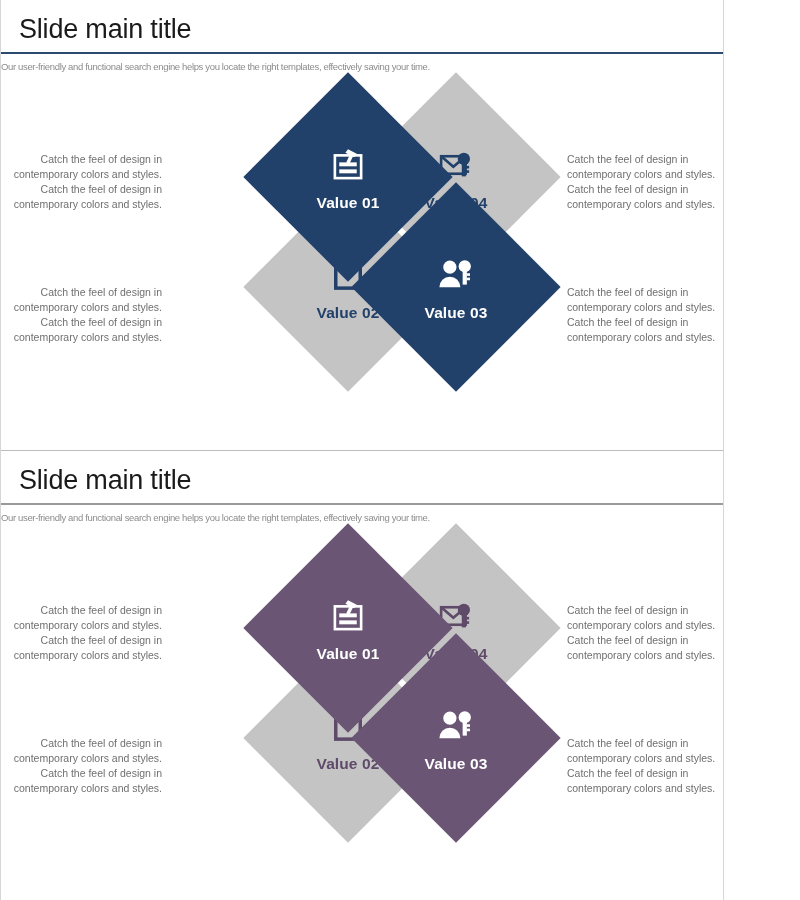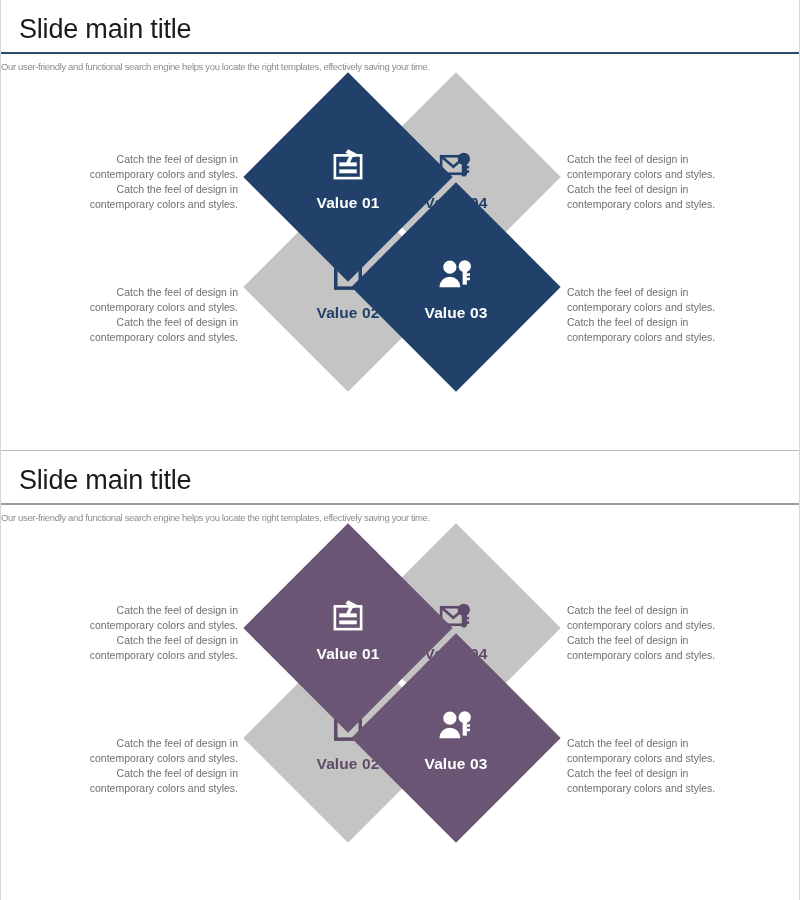--- a/index.html
+++ b/index.html
@@ -3,21 +3,21 @@
 <meta charset="utf-8">
 <style>
   * { margin:0; padding:0; box-sizing:border-box; }
   html, body {
     width:800px; height:900px;
     background:#ffffff;
     font-family:"Liberation Sans", sans-serif;
     overflow:hidden;
   }
   .page {
-    width:800px; height:900px;
+    width:724px; height:900px;
     display:flex; flex-direction:column;
     border-left:1px solid #d6d6d6;
     border-right:1px solid #d6d6d6;
     justify-content:space-between;
   }
   .slide {
     position:relative;
     width:100%;
     height:450px;
     background:#ffffff;

